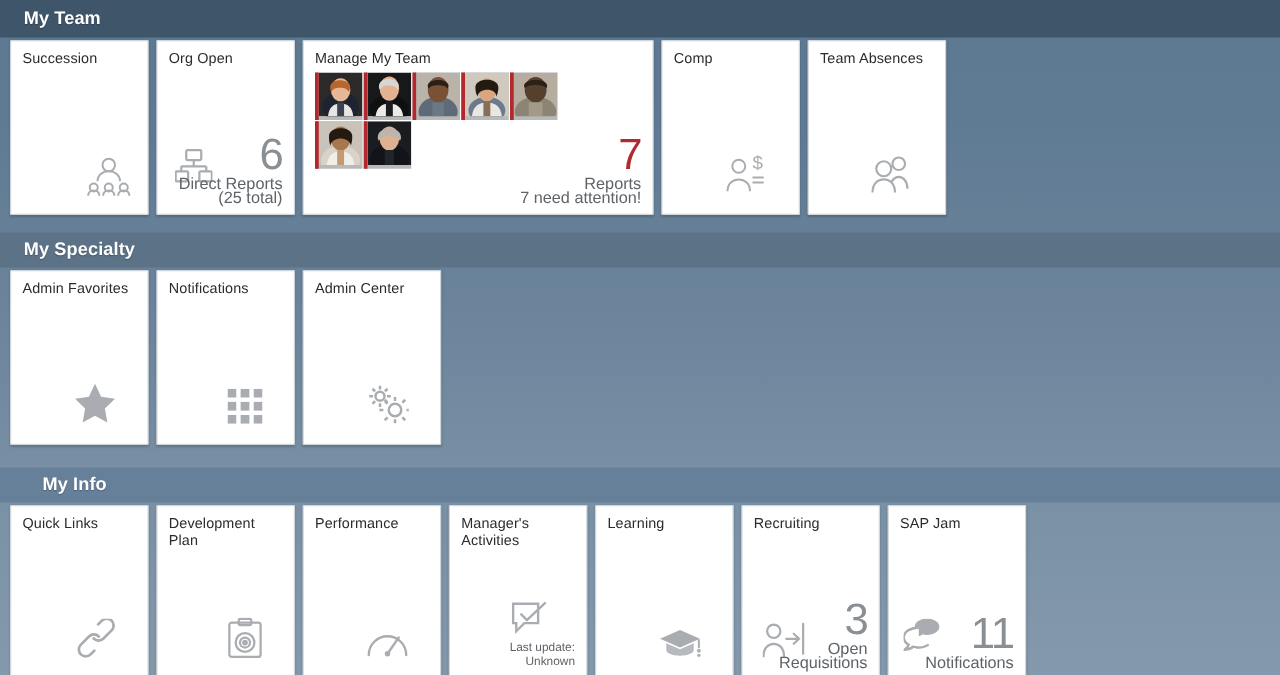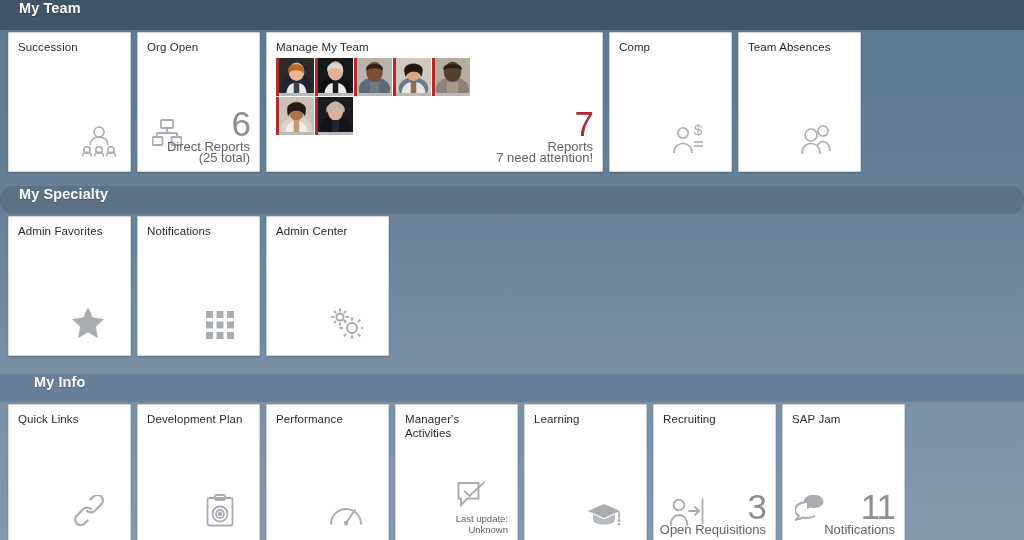--- a/index.html
+++ b/index.html
@@ -13,51 +13,51 @@
        #5f7a93 18%,
        #6b849b 45%,
        #7990a5 72%,
        #8499ac 100%);
     position:relative;
   }
 
   
   .section-header{
     height:28px;
-    display:flex; 
+    display:flex; align-items:center;
     padding-left:19px;
     color:#ffffff;
     font-size:14.5px;
     font-weight:bold;
     letter-spacing:.1px;
     text-shadow:0 1px 1px rgba(0,0,0,.28);
   }
   .sh-team     { background:#3f5569; height:30px; }
-  .sh-specialty{ background:#5c7387;border-radius:13px; }
+  .sh-specialty{ background:#5c7387; }
   .sh-info     { background:#67809a;padding-left:34px; }
 
   
   .row{
     display:flex;
     padding:2px 0 0 8px;
     gap:6px;
   }
 
   .tile{
-    width:123px;
+    width:111px;
     height:140px;
     background:#ffffff;
     border:1px solid #cfd6dc;
     border-radius:1px;
     position:relative;
     box-shadow:0 1px 2px rgba(0,0,0,.18);
     flex:0 0 auto;
     overflow:hidden;
   }
-  .tile.wide{ width:337px; }
+  .tile.wide{ width:281px; }
 
   .tile-title{
     position:absolute;
     top:8px; left:9px; right:9px;
     font-size:11.5px;
     color:#2b2b2b;
     line-height:13.5px;
     letter-spacing:.1px;
   }
 

